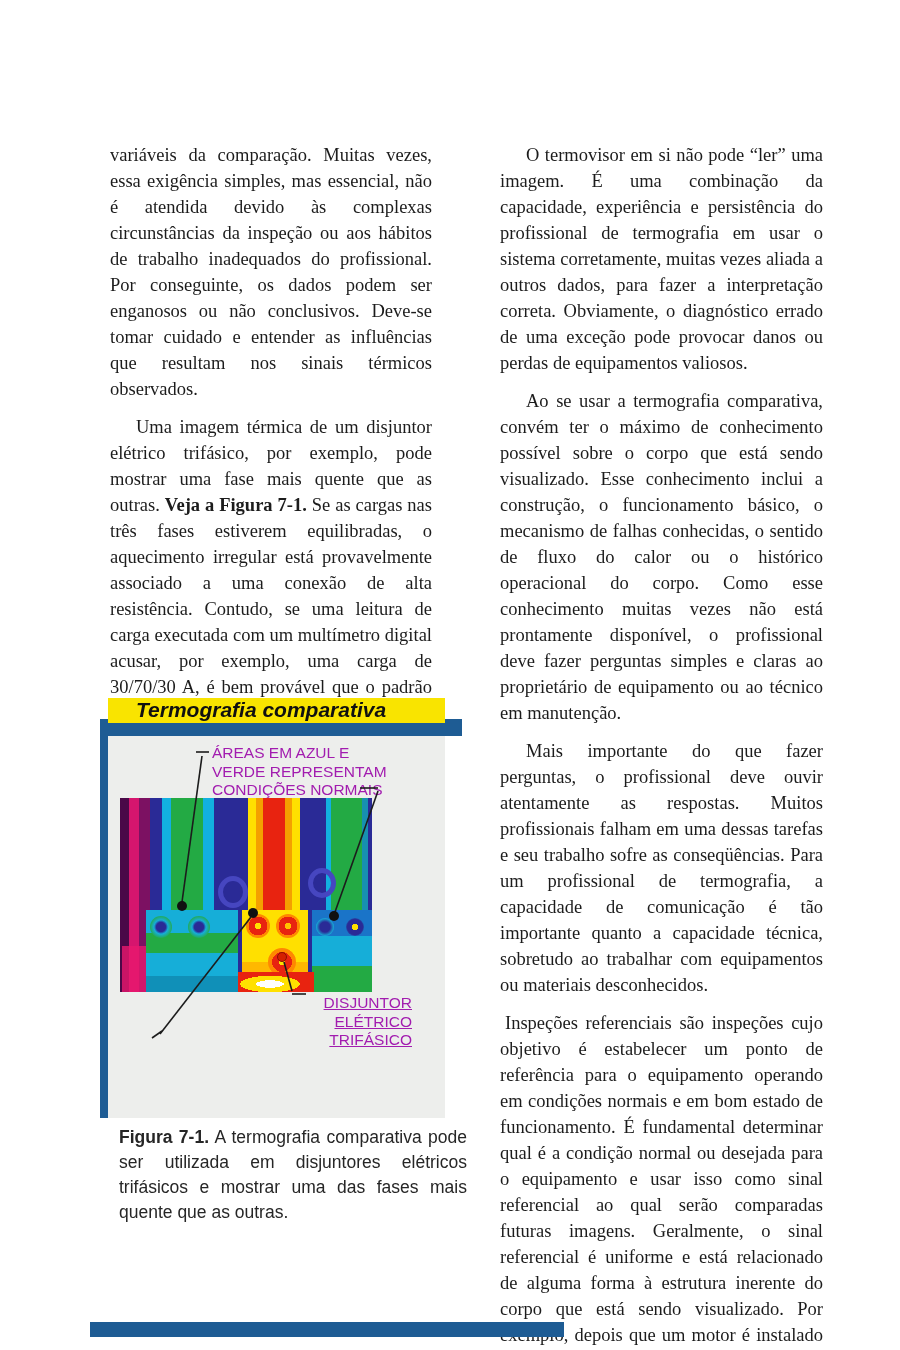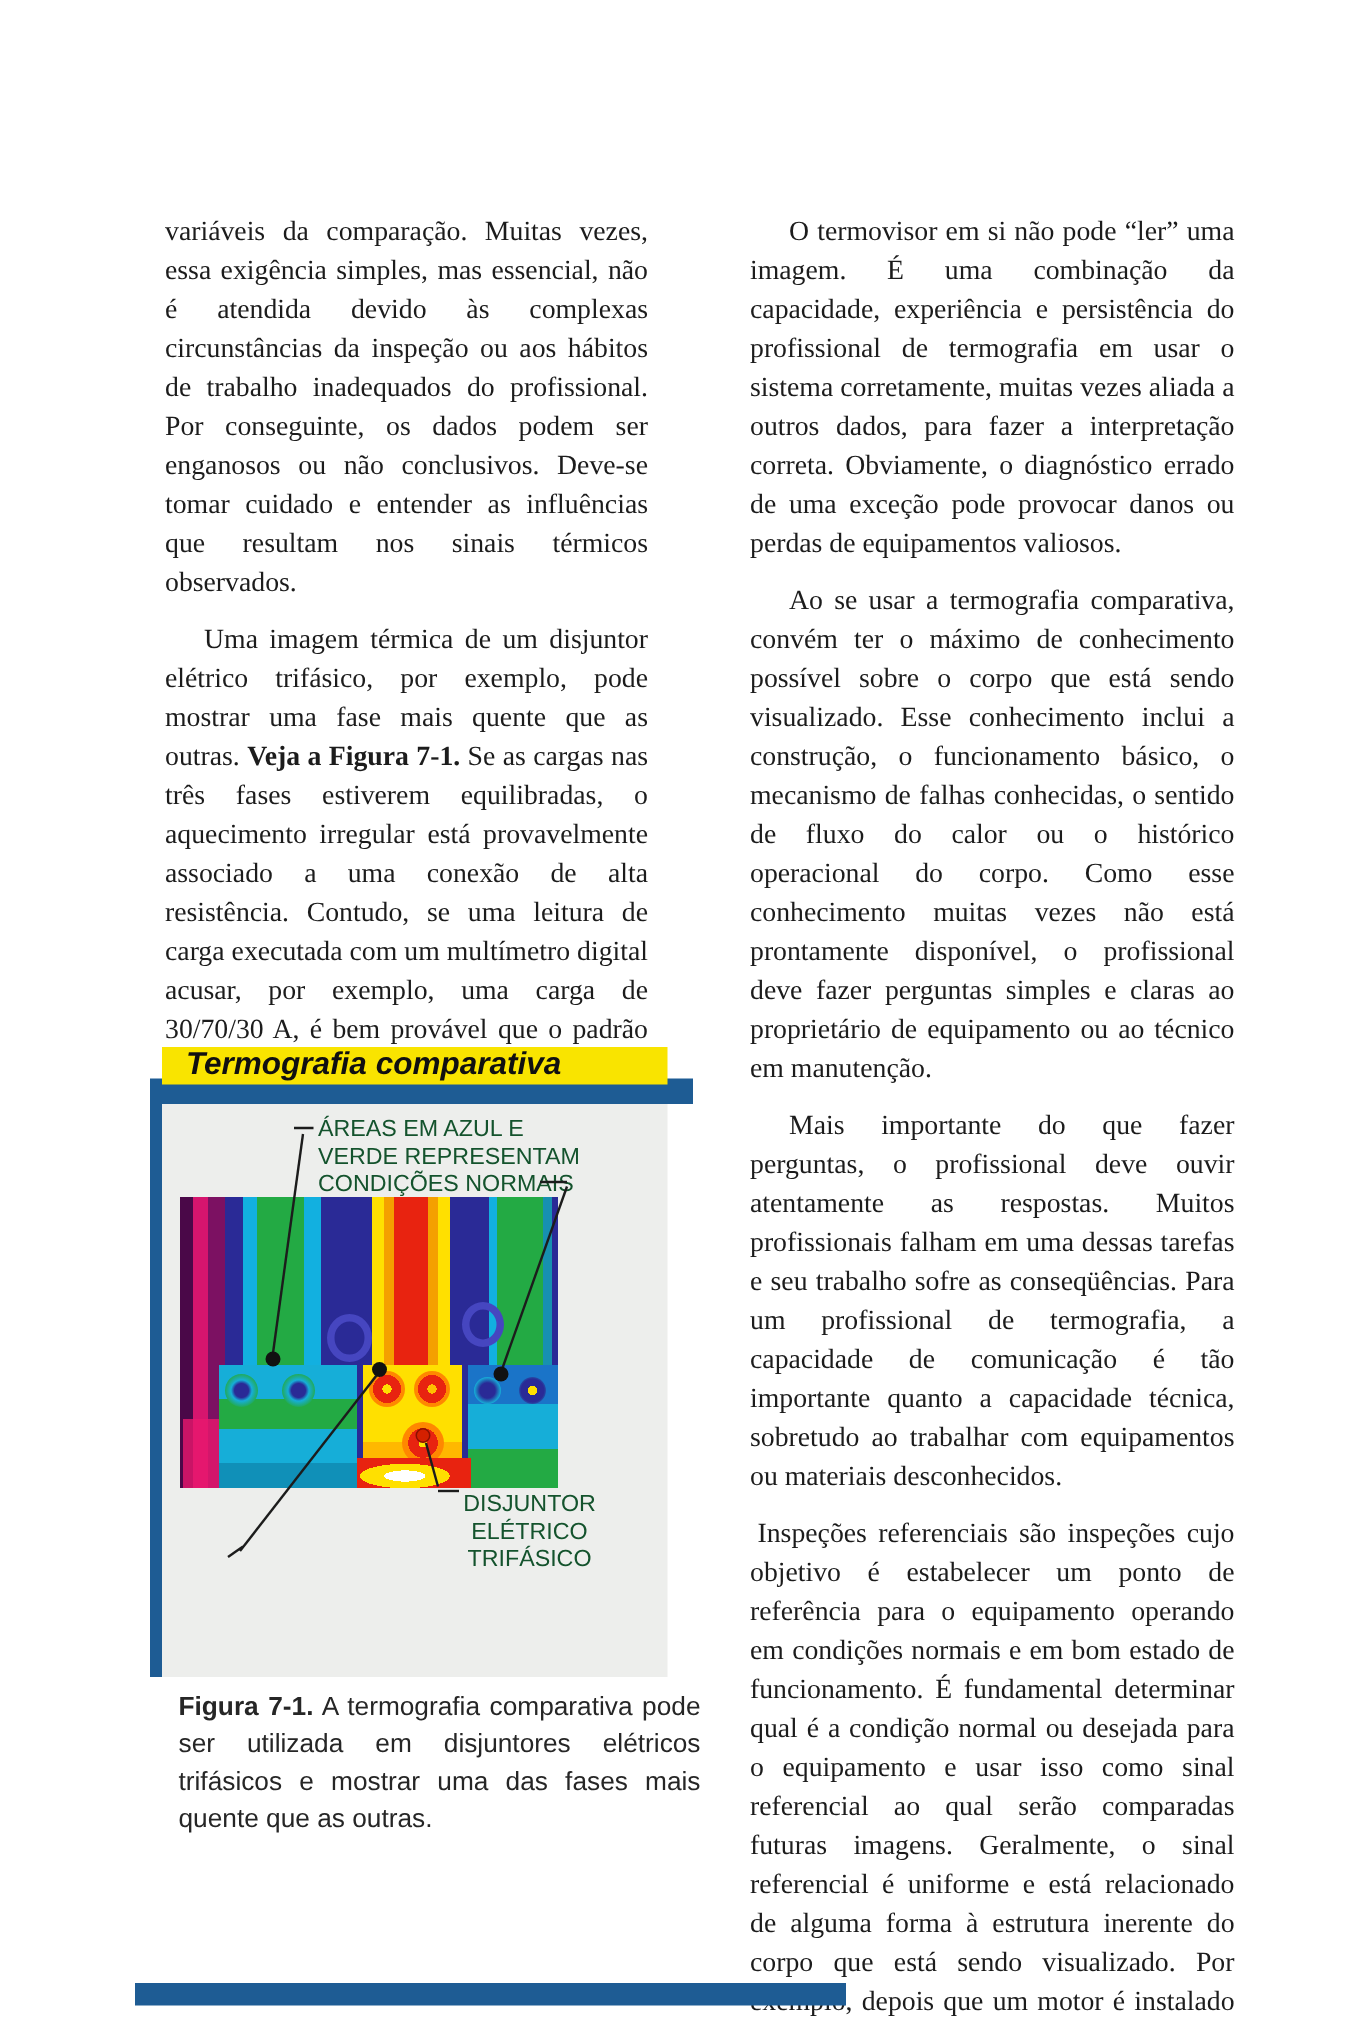--- a/index.html
+++ b/index.html
@@ -20,28 +20,28 @@
   .bold{font-weight:bold;}
 
   .section-heading{font-family:"Liberation Sans",sans-serif;font-weight:bold;font-style:italic;
        font-size:26px;line-height:30px;letter-spacing:-.5px;color:#111;
        margin:20px 0 12px 0;white-space:pre-line;text-align:left;text-indent:0;}
 
   
   .figure{position:absolute;left:98px;top:698px;width:364px;height:422px;}
   .fig-titlebar{position:absolute;left:10px;top:0;width:337px;height:25px;background:#f9e400;}
   .fig-title{font-family:"Liberation Sans",sans-serif;font-weight:bold;font-style:italic;
-       font-size:21px;line-height:24px;color:#101010;padding-left:16px;}
+       font-size:21px;line-height:24px;color:#101010;padding-left:28px;}
   .fig-bluebar{position:absolute;left:2px;top:21px;width:362px;height:17px;background:#1e5c94;}
   .fig-box{position:absolute;left:2px;top:38px;width:337px;height:382px;background:#edeeec;
        border-left:8px solid #1e5c94;}
   .fig-label{position:absolute;font-family:"Liberation Sans",sans-serif;font-size:15.5px;
-       line-height:18.5px;color:#14532d;white-space:pre-line;}
+       line-height:18.5px;color:#a21caf;white-space:pre-line;}
   .label-normal{left:104px;top:8px;}
-  .label-breaker{left:186px;top:258px;width:118px;text-align:center;}
+  .label-breaker{left:186px;top:258px;width:118px;text-align:right;text-decoration:underline;}
   .label-problem{left:48px;top:300px;}
 
   
   .thermal{position:absolute;left:12px;top:62px;width:252px;height:194px;background:#2a2a96;overflow:hidden;}
   .t{position:absolute;}
   .t-leftband{left:0;top:0;width:30px;height:194px;
       background:linear-gradient(90deg,#4a0848 0 30%,#d6156e 30% 62%,#7c1162 62% 100%);}
   .t-leftband-hot{left:2px;top:148px;width:26px;height:46px;background:#e8186e;opacity:.8;}
   .t-condA{left:42px;top:0;width:52px;height:116px;
       background:linear-gradient(90deg,#12b0e0 0 18%,#23aa44 18% 78%,#12b0e0 78% 100%);}

